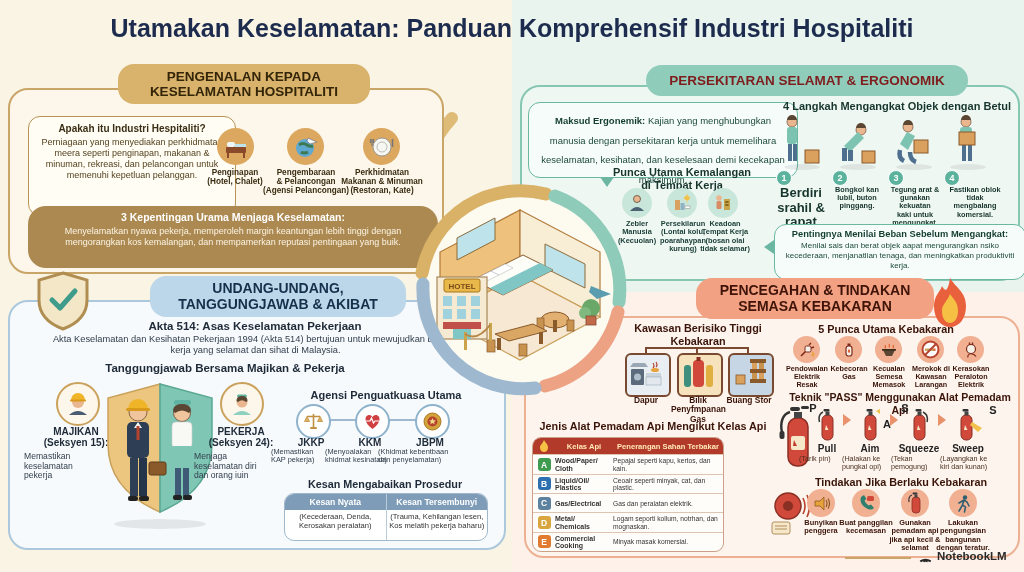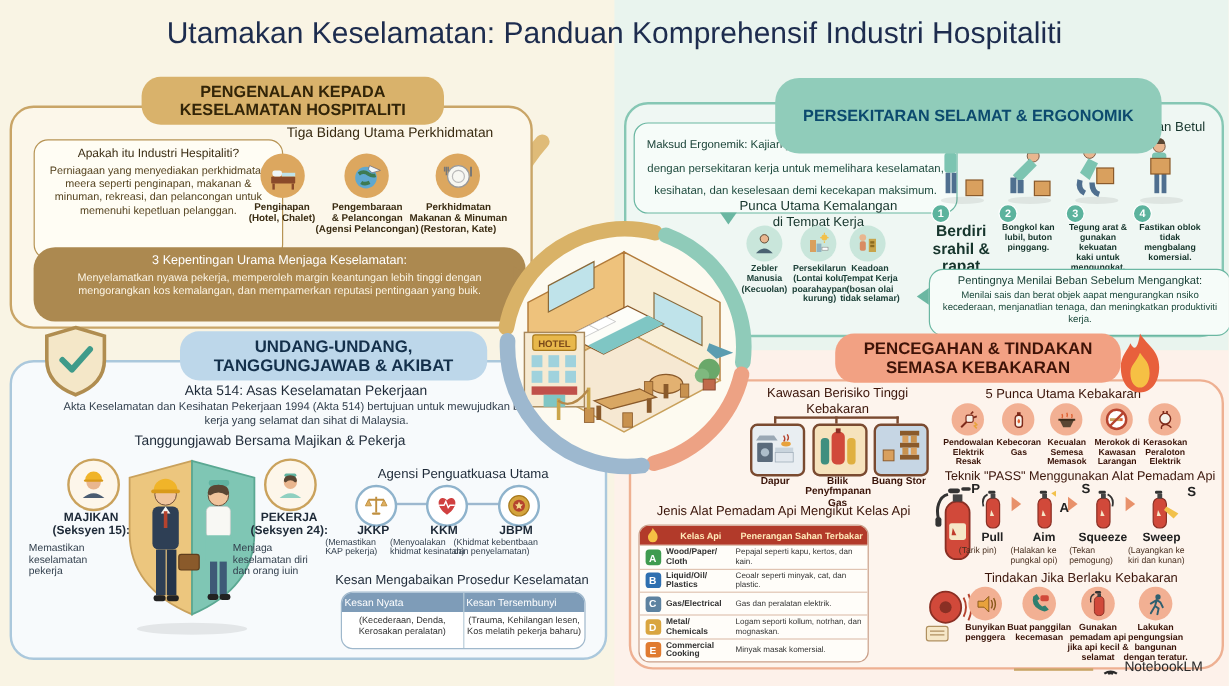--- a/index.html
+++ b/index.html
@@ -1,39 +1,39 @@
 <!DOCTYPE html>
 <html><head>
 <meta charset="utf-8">
 <style>
   html,body{margin:0;padding:0}
   body{font-family:"Liberation Sans",sans-serif;color:#333}
   .canvas{position:relative;width:1024px;height:572px;background:#f9f4e4;overflow:hidden}
   .abs{position:absolute}
-  .b{font-weight:400}
+  .b{font-weight:700}
   .pre{white-space:pre-line}
   .ctr{text-align:center}
   .bgq{position:absolute;z-index:0}
   .ribbons{position:absolute;left:0;top:0;z-index:0;pointer-events:none}
   .panel{position:absolute;z-index:1;border-radius:20px;border:2px solid}
   .badge{position:absolute;z-index:3;text-align:center;font-weight:700;border-radius:16px;line-height:1.12;white-space:pre-line}
   .txt{position:absolute;z-index:2;line-height:1.2}
   .cic{position:absolute;z-index:2;border-radius:50%;display:flex;align-items:center;justify-content:center}
   .lbl{position:absolute;z-index:2;text-align:center;font-weight:700;white-space:pre-line;line-height:1.12}
   .sub{position:absolute;z-index:2;text-align:left;white-space:pre-line;line-height:1.12}
   .bubble{position:absolute;z-index:2;border-radius:12px;text-align:center;line-height:1.22}
   .numc{position:absolute;z-index:3;width:14px;height:14px;border-radius:50%;background:#5cb39d;color:#fff;
         font-size:9px;font-weight:700;display:flex;align-items:center;justify-content:center;border:1px solid #fff}
   .tailr{position:absolute;z-index:2;width:0;height:0;border-top:7px solid transparent;border-bottom:7px solid transparent}
   .taild{position:absolute;z-index:2;width:0;height:0;border-left:7px solid transparent;border-right:7px solid transparent}
   .taill{position:absolute;z-index:2;width:0;height:0;border-top:7px solid transparent;border-bottom:7px solid transparent}
   
   .kt{position:absolute;z-index:2;border:1.5px solid #9fb8cc;border-radius:10px;overflow:hidden;background:#fff;display:flex;flex-direction:column}
   .kt .hrow{display:flex;background:#7e9cb8}
-  .kt .hcell{flex:1;color:#fff;font-weight:400;font-size:8.6px;text-align:left;padding:3px 2px}
+  .kt .hcell{flex:1;color:#fff;font-weight:700;font-size:8.6px;text-align:center;padding:3px 2px}
   .kt .brow{display:flex;flex:1}
   .kt .bcell{flex:1;font-size:7.6px;text-align:center;padding:3px 2px;white-space:pre-line;line-height:1.15}
   .kt .div{border-left:1px solid #b9ccd9}
   
   .ft{position:absolute;z-index:2;border:1.5px solid #caa08a;border-radius:9px;overflow:hidden;background:#fffdf9;display:flex;flex-direction:column}
   .ft .hrow{display:flex;background:#b23a2a;height:17px;align-items:center}
   .ft .hc0{width:22px;display:flex;align-items:center;justify-content:center}
   .ft .hc1{width:58px;color:#ffe9b8;font-weight:700;font-size:7.6px;text-align:center}
   .ft .hc2{flex:1;color:#ffe9b8;font-weight:700;font-size:7.6px;text-align:center}
   .ft .row{display:flex;height:19px;border-top:1px solid #e0c4b2;align-items:center}
@@ -63,21 +63,20 @@
   <div class="panel" style="left:8px;top:88px;width:432px;height:182px;background:#fcf7ea;border-color:#c9a567"></div>
   <div class="badge pre" style="left:118px;top:64px;width:240px;padding:5px 6px;background:#d9b26b;color:#332508;font-size:13.5px">PENGENALAN KEPADA
 KESELAMATAN HOSPITALITI</div>
 
   <div class="bubble" style="left:28px;top:116px;width:192px;height:86px;background:#fffdf4;border:1.5px solid #b79454;padding:6px 7px">
     <div class="b" style="font-size:10px;color:#3c2e14">Apakah itu Industri Hespitaliti?</div>
     <div style="font-size:9px;color:#55431f;margin-top:2px">Perniagaan yang menyediakan perkhidmatan meera seperti penginapan, makanan &amp; minuman, rekreasi, dan pelancongan untuk memenuhi kepetluan pelanggan.</div>
   </div>
   <div class="tailr" style="left:234px;top:148px;border-left:10px solid #b79454"></div>
 
-  <div class="txt ctr b" style="left:225px;top:105px;width:200px;font-size:11.5px;color:#3a2c12">Tiga Bidang Utama Perkhidmatan</div>
 
   <div class="cic" style="left:217px;top:128px;width:37px;height:37px;background:#dca75f">
     <svg width="26" height="26" viewBox="0 0 26 26">
       <rect x="3" y="13" width="20" height="6" rx="1" fill="#8a4a2a"></rect>
       <rect x="4" y="8" width="8" height="5" rx="2" fill="#eef6f8"></rect>
       <rect x="12" y="10" width="11" height="3" fill="#bfe3ea"></rect>
       <rect x="4" y="19" width="2" height="5" fill="#8a4a2a"></rect>
         <rect x="20" y="19" width="2" height="5" fill="#8a4a2a"></rect>
     </svg>
   </div>
@@ -106,21 +105,21 @@
 Makanan &amp; Minuman
 (Restoran, Kate)</div>
 
   <div class="bubble" style="left:28px;top:206px;width:390px;height:52px;background:#ac8950;border-radius:18px;padding:5px 10px">
     <div class="b" style="font-size:10.5px;color:#fff">3 Kepentingan Urama Menjaga Keselamatan:</div>
     <div style="font-size:9px;color:#fbf4e4;margin-top:2px">Menyelamatkan nyawa pekerja, memperoleh margin keantungan lebih tinggi dengan mengorangkan kos kemalangan, dan mempamerkan reputasi pentingaan yang buik.</div>
   </div>
   <div class="tailr" style="left:428px;top:222px;border-left:12px solid #ac8950"></div>
 
   <div class="panel" style="left:520px;top:85px;width:496px;height:192px;background:#eff7f3;border-color:#86c7b4"></div>
-  <div class="badge" style="left:646px;top:65px;width:314px;padding:24px 4px;background:#90ccba;color:#0c4a6e;font-size:13.5px;border-radius:20px">PERSEKITARAN SELAMAT &amp; ERGONOMIK</div>
+  <div class="badge" style="left:646px;top:65px;width:314px;padding:8px 4px;background:#90ccba;color:#7f1d1d;font-size:13.5px;border-radius:20px">PERSEKITARAN SELAMAT &amp; ERGONOMIK</div>
 
   <div class="bubble" style="left:528px;top:102px;width:252px;height:62px;background:#f6fcf9;border:1.5px solid #6bb7a2;padding:6px 8px">
     <span class="b" style="font-size:9.5px;color:#143d32">Maksud Ergonemik:</span><span style="font-size:9.5px;color:#1d4a3d"> Kajian yang menghubungkan manusia dengan persekitaran kerja untuk memelihara keselamatan, kesihatan, dan keselesaan demi kecekapan maksimum.</span>
   </div>
   <div class="taild" style="left:600px;top:177px;border-top:10px solid #6bb7a2"></div>
 
   <div class="txt ctr b pre" style="left:598px;top:166px;width:168px;font-size:11px;color:#16352c">Punca Utama Kemalangan
 di Tempat Kerja</div>
 
   <div class="cic" style="left:622px;top:188px;width:30px;height:30px;background:#c9e6db">

